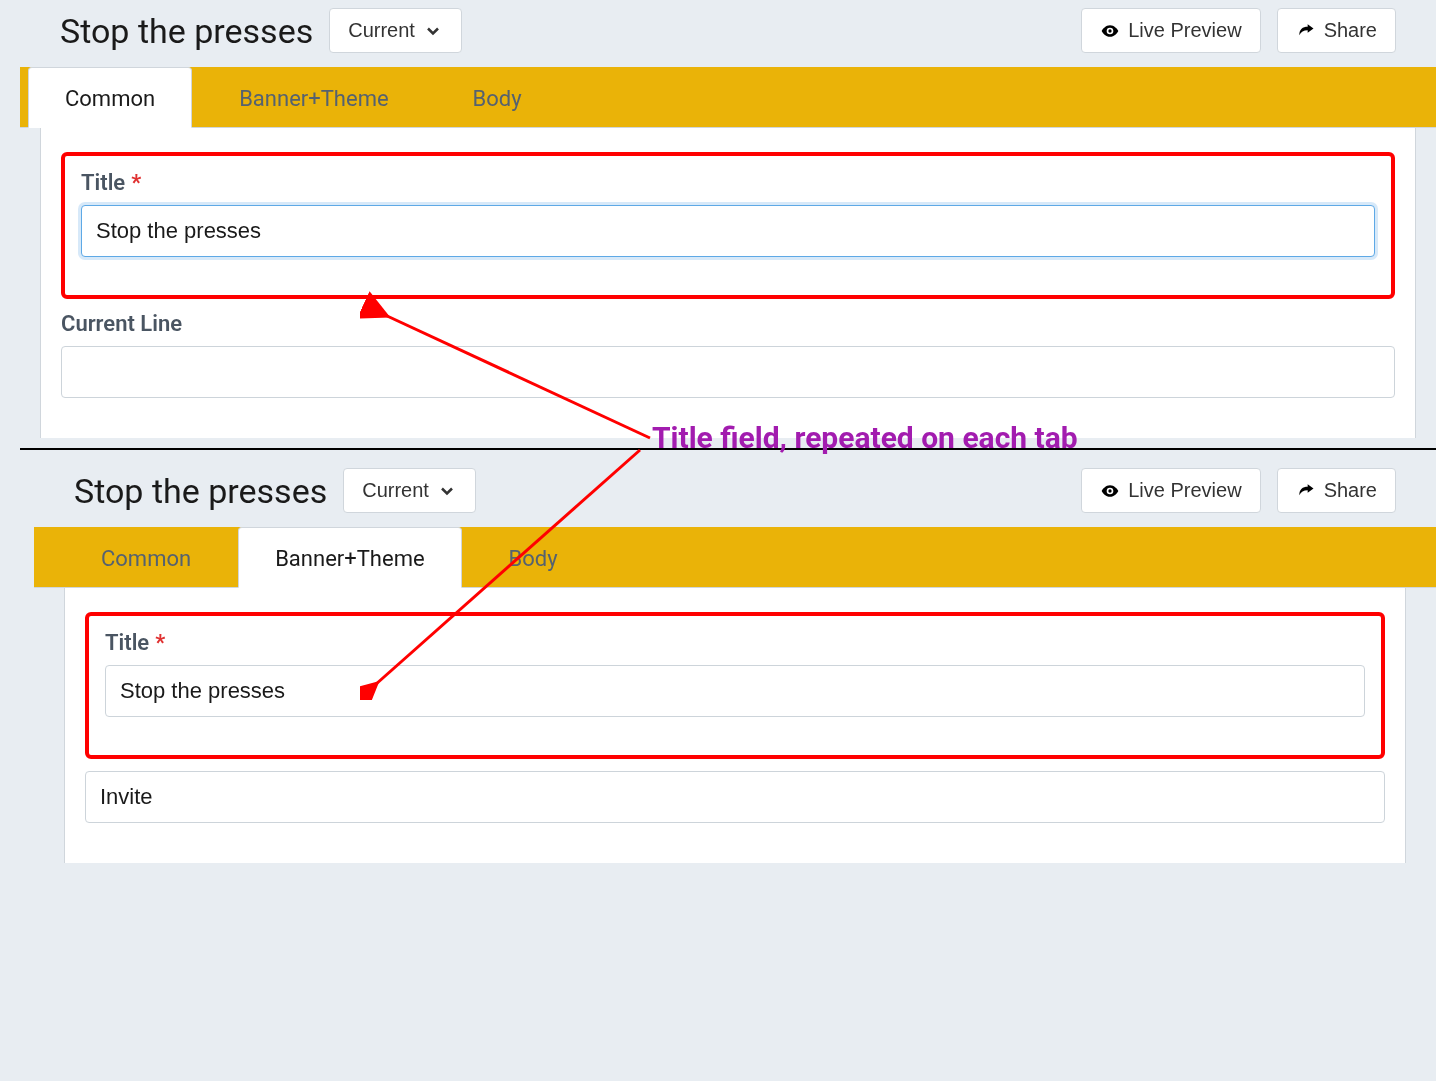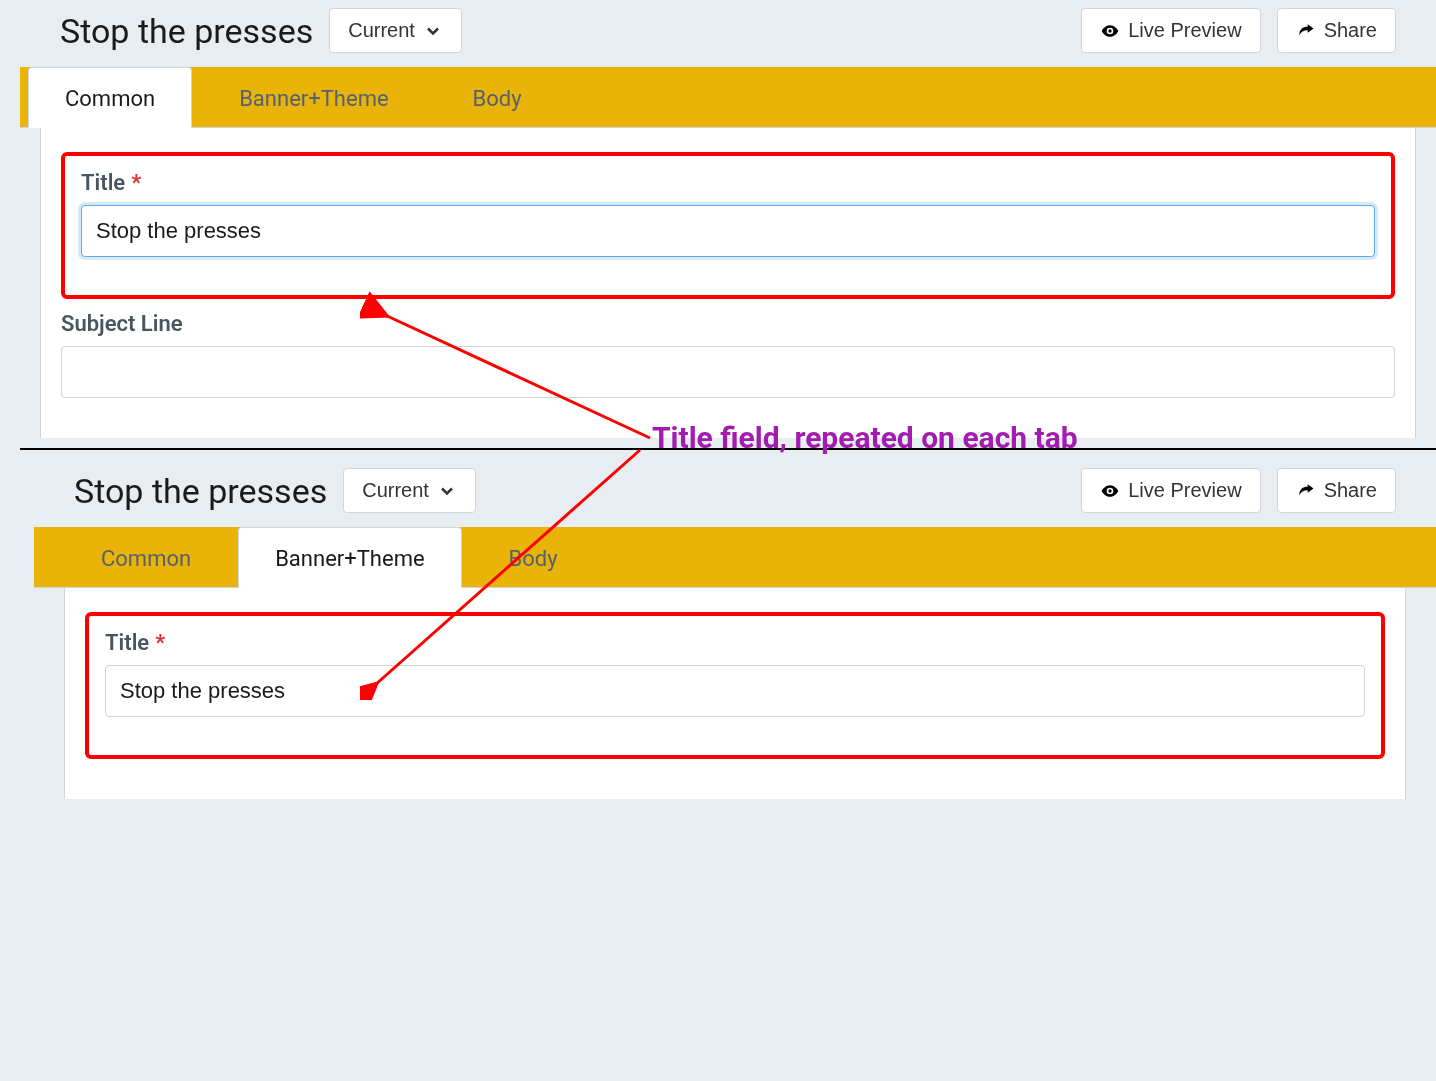--- a/index.html
+++ b/index.html
@@ -157,21 +157,21 @@
   <div class="content">
     <div class="highlight-box">
       <div class="form-group">
         <label class="form-label">
           <span>Title</span><span class="req">*</span>
         </label>
         <input class="form-input focused" type="text" value="Stop the presses" style="">
       </div>
     </div>
     <div class="form-group">
-      <label class="form-label">Subject Line</label>
+      <label class="form-label">Current Line</label>
       <input class="form-input" type="text" value="" style="">
     </div>
   </div>
 </div>
 
 <div class="panel" id="panel2">
   <div class="header">
     <h1 class="page-title">Stop the presses</h1>
     <button class="btn">
       <span>Current</span>
@@ -203,20 +203,21 @@
   <div class="content">
     <div class="highlight-box">
       <div class="form-group">
         <label class="form-label">
           <span>Title</span><span class="req">*</span>
         </label>
         <input class="form-input" type="text" value="Stop the presses" style="">
       </div>
     </div>
     <div class="form-group">
+      <input class="form-input" type="text" value="Invite" style="">
     </div>
   </div>
 </div>
 
 <div class="annotation-text">Title field, repeated on each tab</div>
 
 <svg class="arrow" style="left:360px; top:270px;" width="300" height="180">
   <defs>
       <marker id="ah1" markerWidth="10" markerHeight="10" refX="2" refY="5" orient="auto">
         <path d="M10,0 L0,5 L10,10 z" fill="#ff0000"></path>

